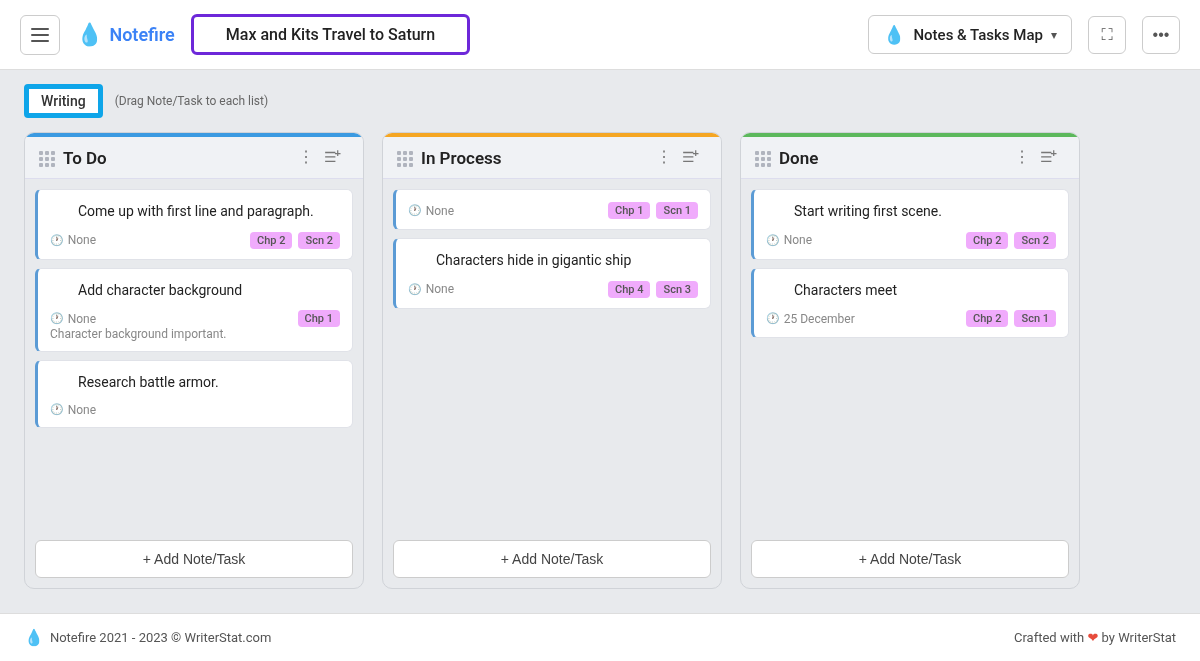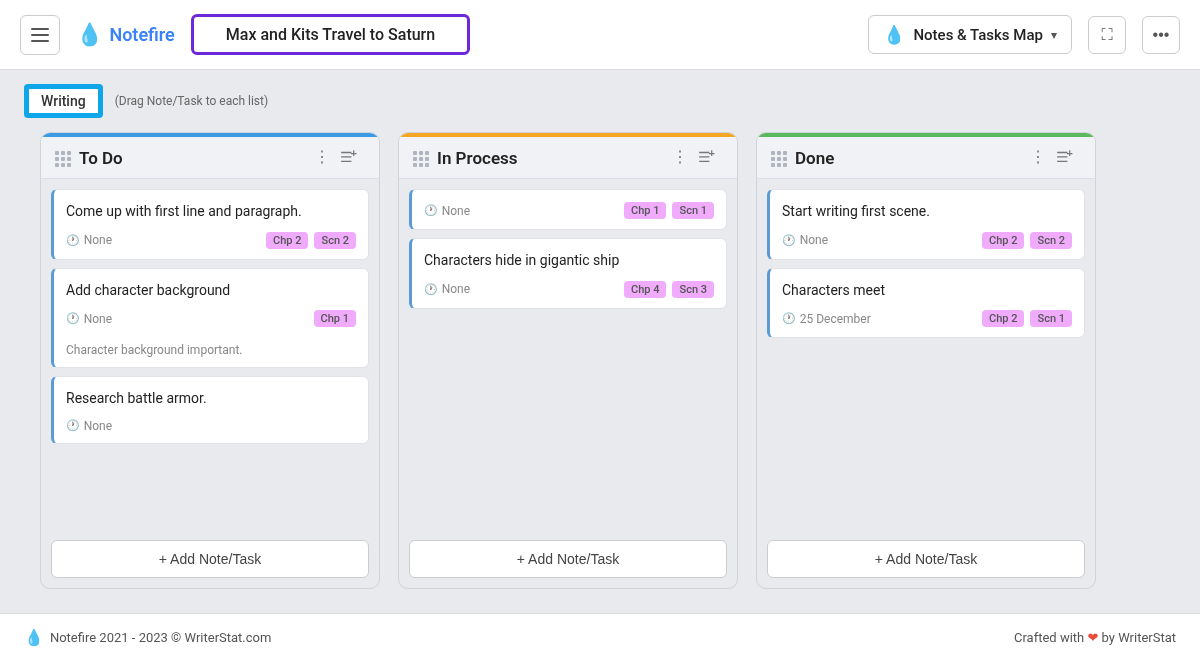--- a/index.html
+++ b/index.html
@@ -96,21 +96,21 @@
     }
     .sub-header-hint {
       font-size: 12px;
       color: #666;
     }
 
     
     .board {
       display: flex;
       gap: 18px;
-      padding: 0 40px 24px;
+      padding: 0 24px 24px;
       flex: 1;
       overflow-x: auto;
     }
 
     
     .column {
       width: 340px;
       flex-shrink: 0;
       background: #e8eaed;
       border-radius: 10px;
@@ -162,40 +162,41 @@
       background: #fff;
       border-radius: 6px;
       padding: 12px 12px 10px;
       border: 1px solid #e0e2e8;
       position: relative;
       border-left: 3px solid #5b9bd5;
     }
     .card-title {
       font-size: 14px; color: #222; font-weight: 400; margin-bottom: 10px;
       line-height: 1.4;
+      margin-left: 28px;
     }
     .card-meta {
       display: flex; align-items: center; gap: 6px; flex-wrap: wrap;
     }
     .card-time {
       display: flex; align-items: center; gap: 4px;
       font-size: 12px; color: #888;
     }
     .card-time-icon { font-size: 11px; }
     .card-spacer { flex: 1; }
     .tag {
       background: #f0abfc;
       border-radius: 4px;
       padding: 2px 7px;
       font-size: 11px;
       color: #555;
       font-weight: 500;
     }
     .card-note {
-      font-size: 12px; color: #888; margin-top: 16px;
+      font-size: 12px; color: #888; margin-top: 0;
     }
 
     
     .add-note-btn {
       margin: 8px 10px 10px;
       padding: 10px;
       border: 1px solid #ccc;
       border-radius: 6px;
       background: #fff;
       cursor: pointer;

